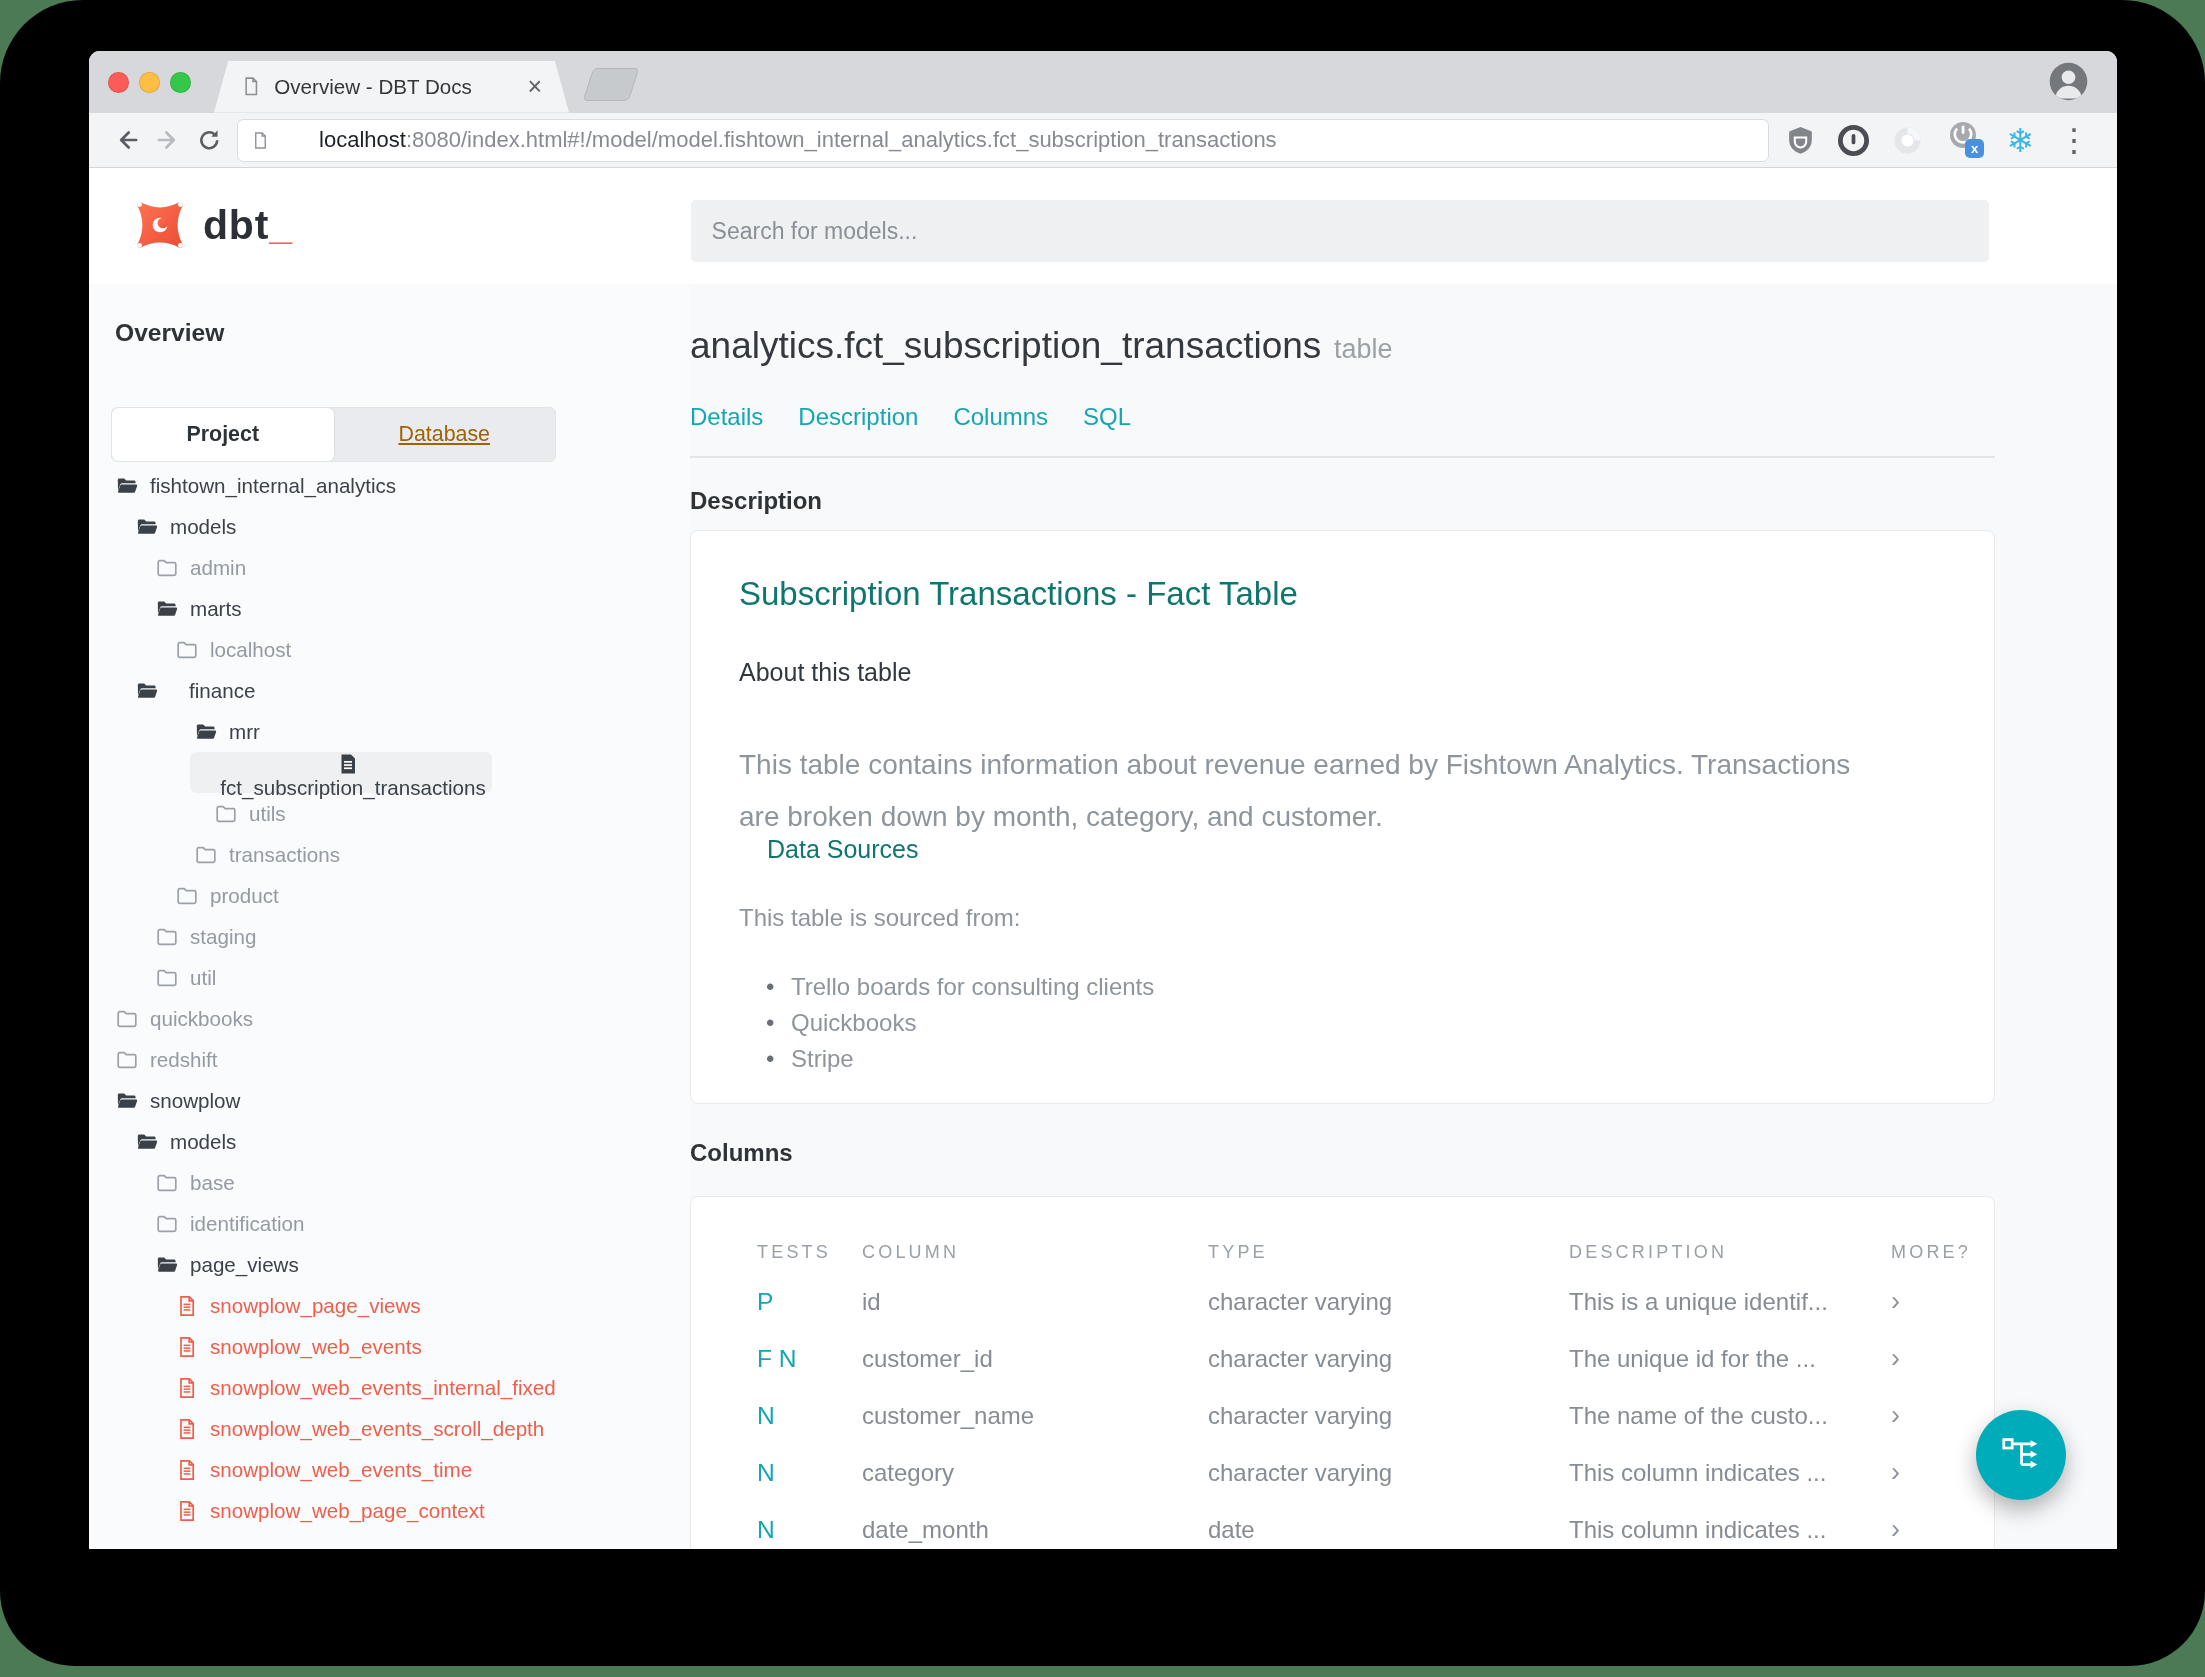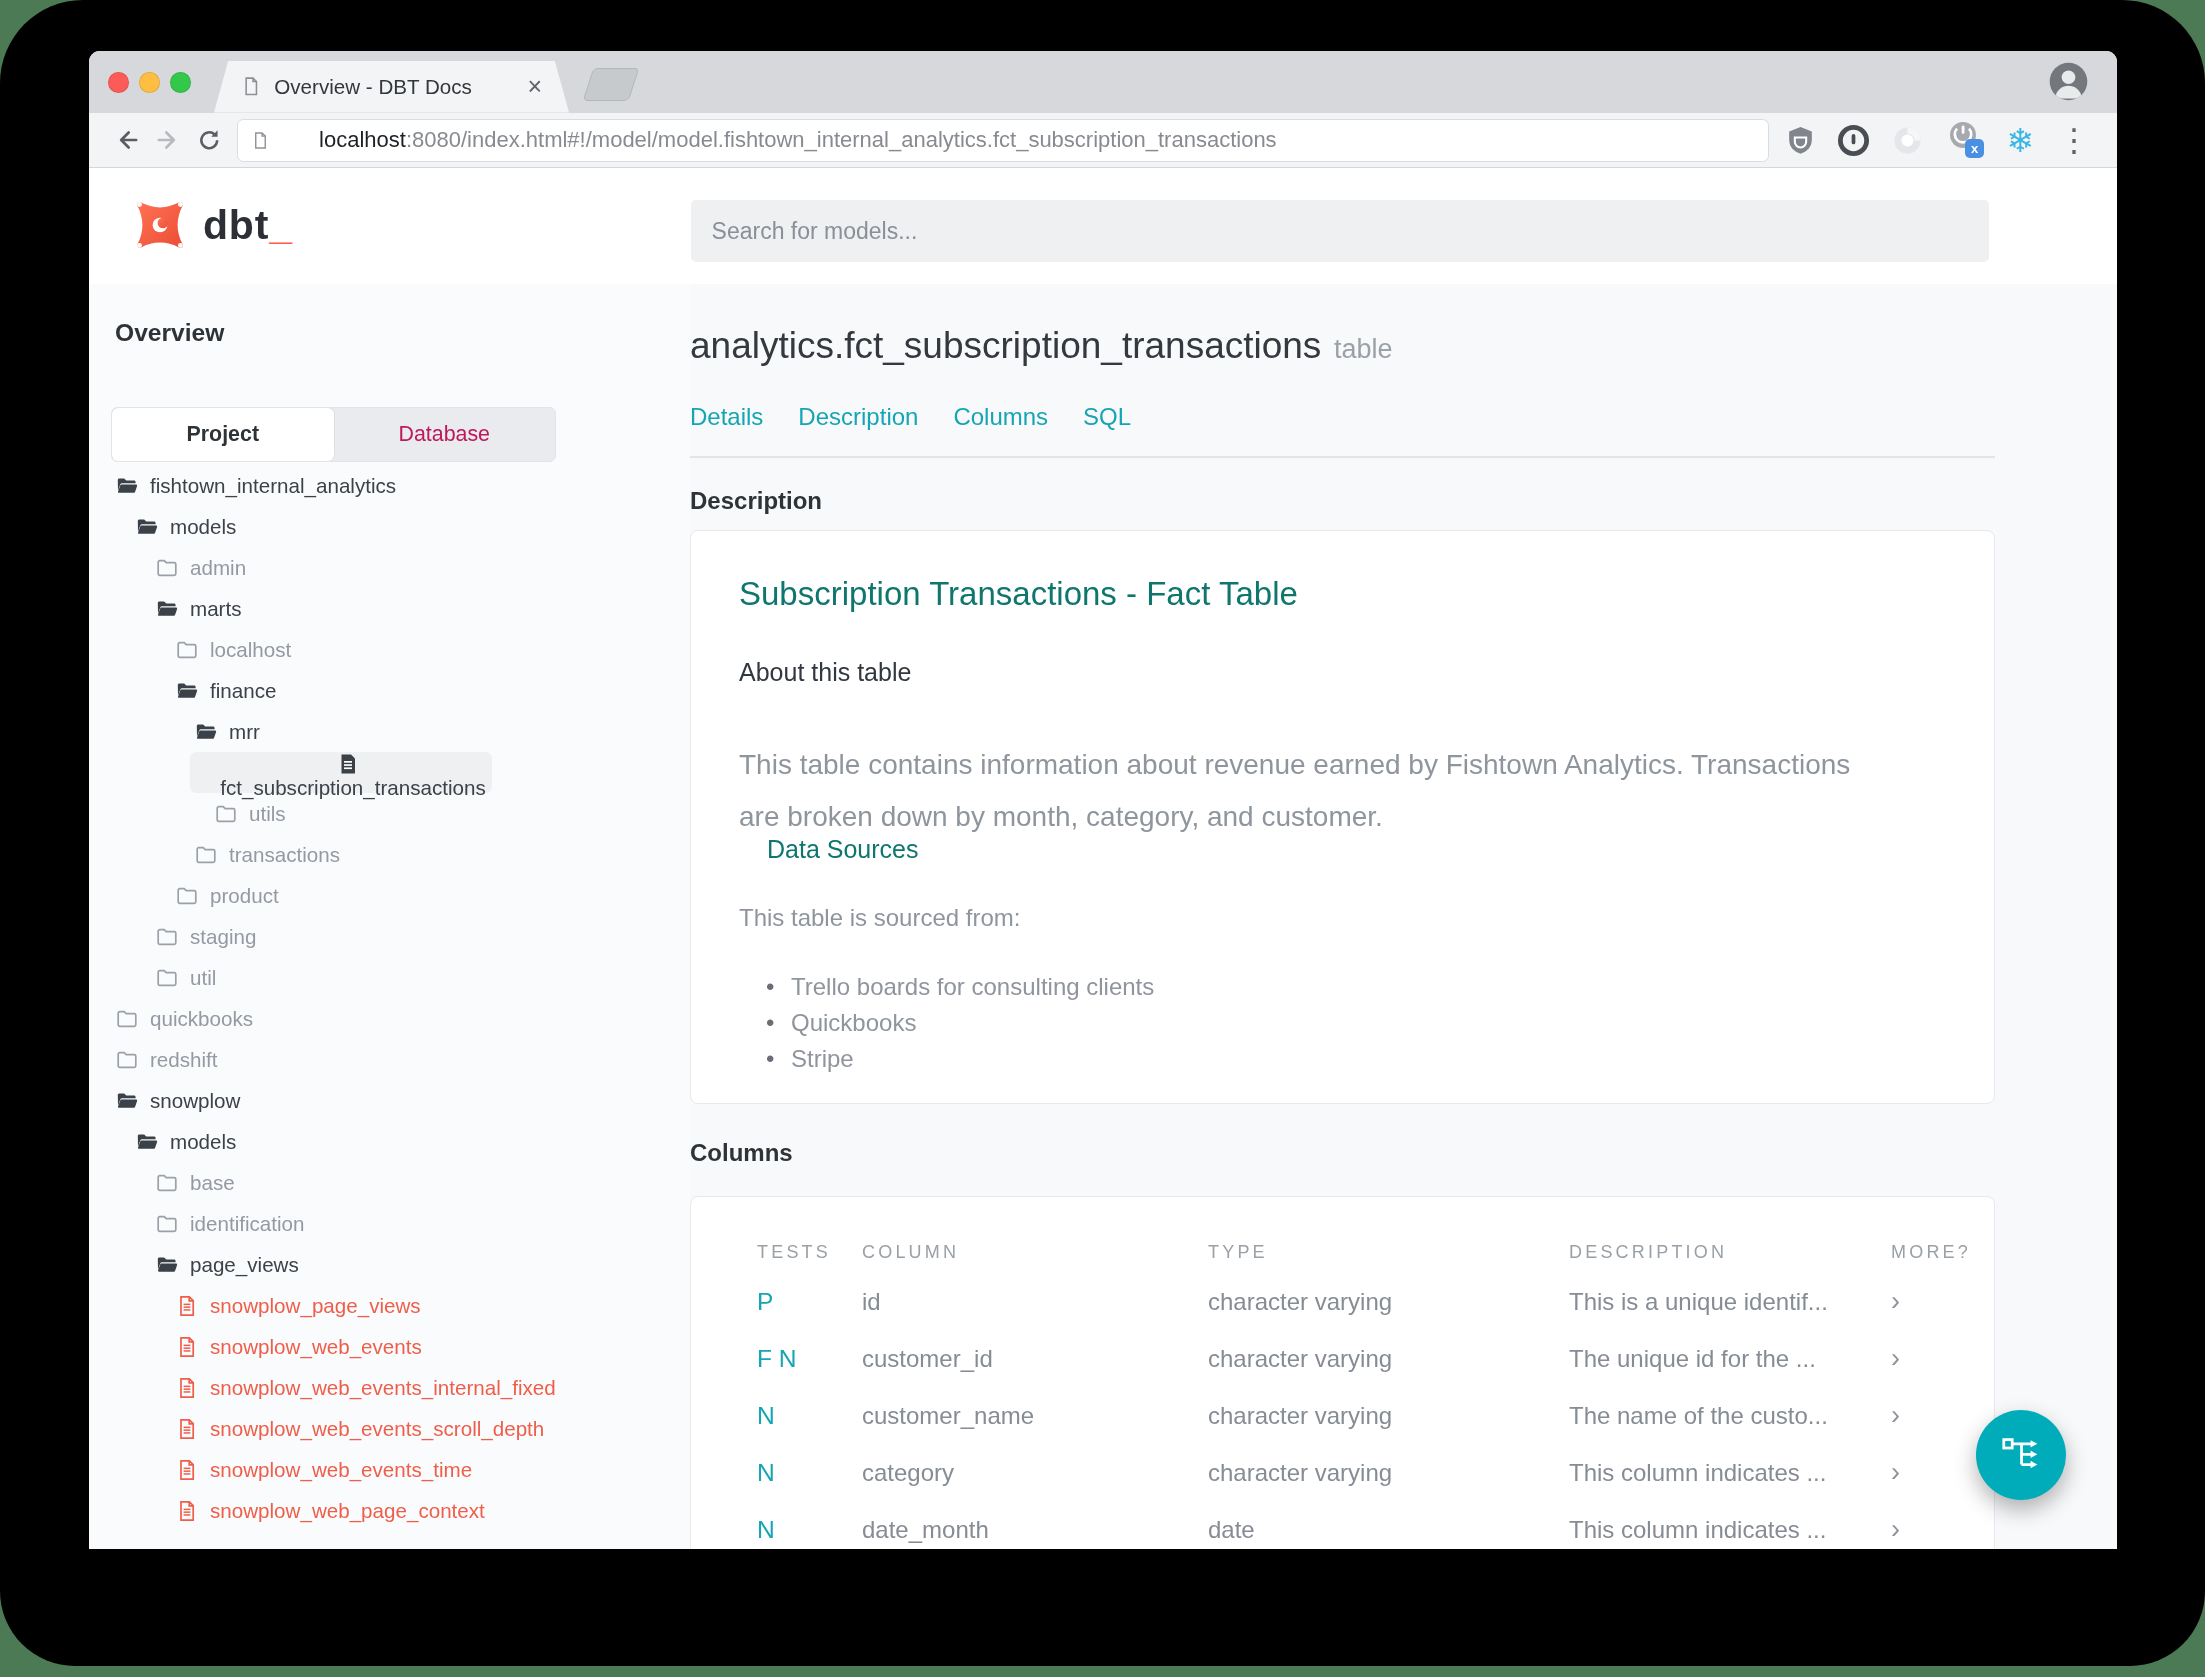--- a/index.html
+++ b/index.html
@@ -58,21 +58,21 @@
     background:#f8f9fa; }
 
   
   .sidebar { position:relative; width:601px; height:100%; background:#fafbfc; flex:none; }
   .sidebar-heading { position:absolute; left:26px; top:35px; font-size:24.6px; font-weight:bold; color:#2e3338; }
   .src-toggle { position:absolute; left:22px; top:123px; width:445px; height:55px; background:#e9ebee;
     border:0.8px solid #e2e5e8; border-radius:6.3px; display:flex; overflow:hidden; }
   .src-toggle .seg { flex:1; display:flex; align-items:center; justify-content:center; font-size:21.4px; }
   .seg-active { background:#fff; color:#2e3338; font-weight:bold; border-radius:6.3px;
     box-shadow:0 0 0 0.8px #d9dcdf; }
-  .seg-inactive { color:#be185d; }
+  .seg-inactive { color:#a16207;text-decoration:underline; }
   .tree { position:absolute; left:0; top:181px; width:100%; }
   .tree-row { height:41px; display:flex; align-items:center; font-size:20.6px; cursor:default; }
   .tree-row .t-ico { display:flex; margin-right:11px; flex:none; }
   .tone-dark { color:#3c424a; }
   .tone-muted { color:#949aa3; }
   .tone-red { color:#ef5e4a; }
   .tree-row.selected { background:#eef0f2; border-radius:6.3px; }
 
   
   .main { position:relative; flex:1; height:100%; background:#f8f9fa; }
@@ -279,21 +279,21 @@
             <span>marts</span>
           </div>
           <div class="tree-row tone-muted" style="padding-left: 86px;">
             <span class="t-ico">
               <svg width="24" height="24" viewBox="0 0 24 24">
                 <path d="M3.2 6.2c0-.9.7-1.6 1.6-1.6h4.4l2 2.1h8c.9 0 1.6.7 1.6 1.6v9.5c0 .9-.7 1.6-1.6 1.6H4.8c-.9 0-1.6-.7-1.6-1.6z" fill="none" stroke="#9aa1a9" stroke-width="1.7"></path>
               </svg>
             </span>
             <span>localhost</span>
           </div>
-          <div class="tree-row tone-dark" style="padding-left: 86px;">
+          <div class="tree-row tone-dark" style="padding-left: 46px; gap: 19px;">
             <span class="t-ico">
               <svg width="24" height="24" viewBox="0 0 24 24">
                 <path d="M2.8 6c0-.8.7-1.5 1.5-1.5h4.9l2 2h7.9c.8 0 1.5.7 1.5 1.5v1.2H7.1c-.9 0-1.7.6-1.9 1.4L3 16.8z" fill="#3b4148"></path>
                 <path d="M6.5 10.6h14.6c.7 0 1.2.7 1 1.3l-2 5.9c-.2.6-.8 1-1.4 1H3.9c-.6 0-1-.6-.9-1.1l2.1-6c.2-.7.8-1.1 1.4-1.1z" fill="#3b4148"></path>
               </svg>
             </span>
             <span>finance</span>
           </div>
           <div class="tree-row tone-dark" style="padding-left: 105px;">
             <span class="t-ico">

